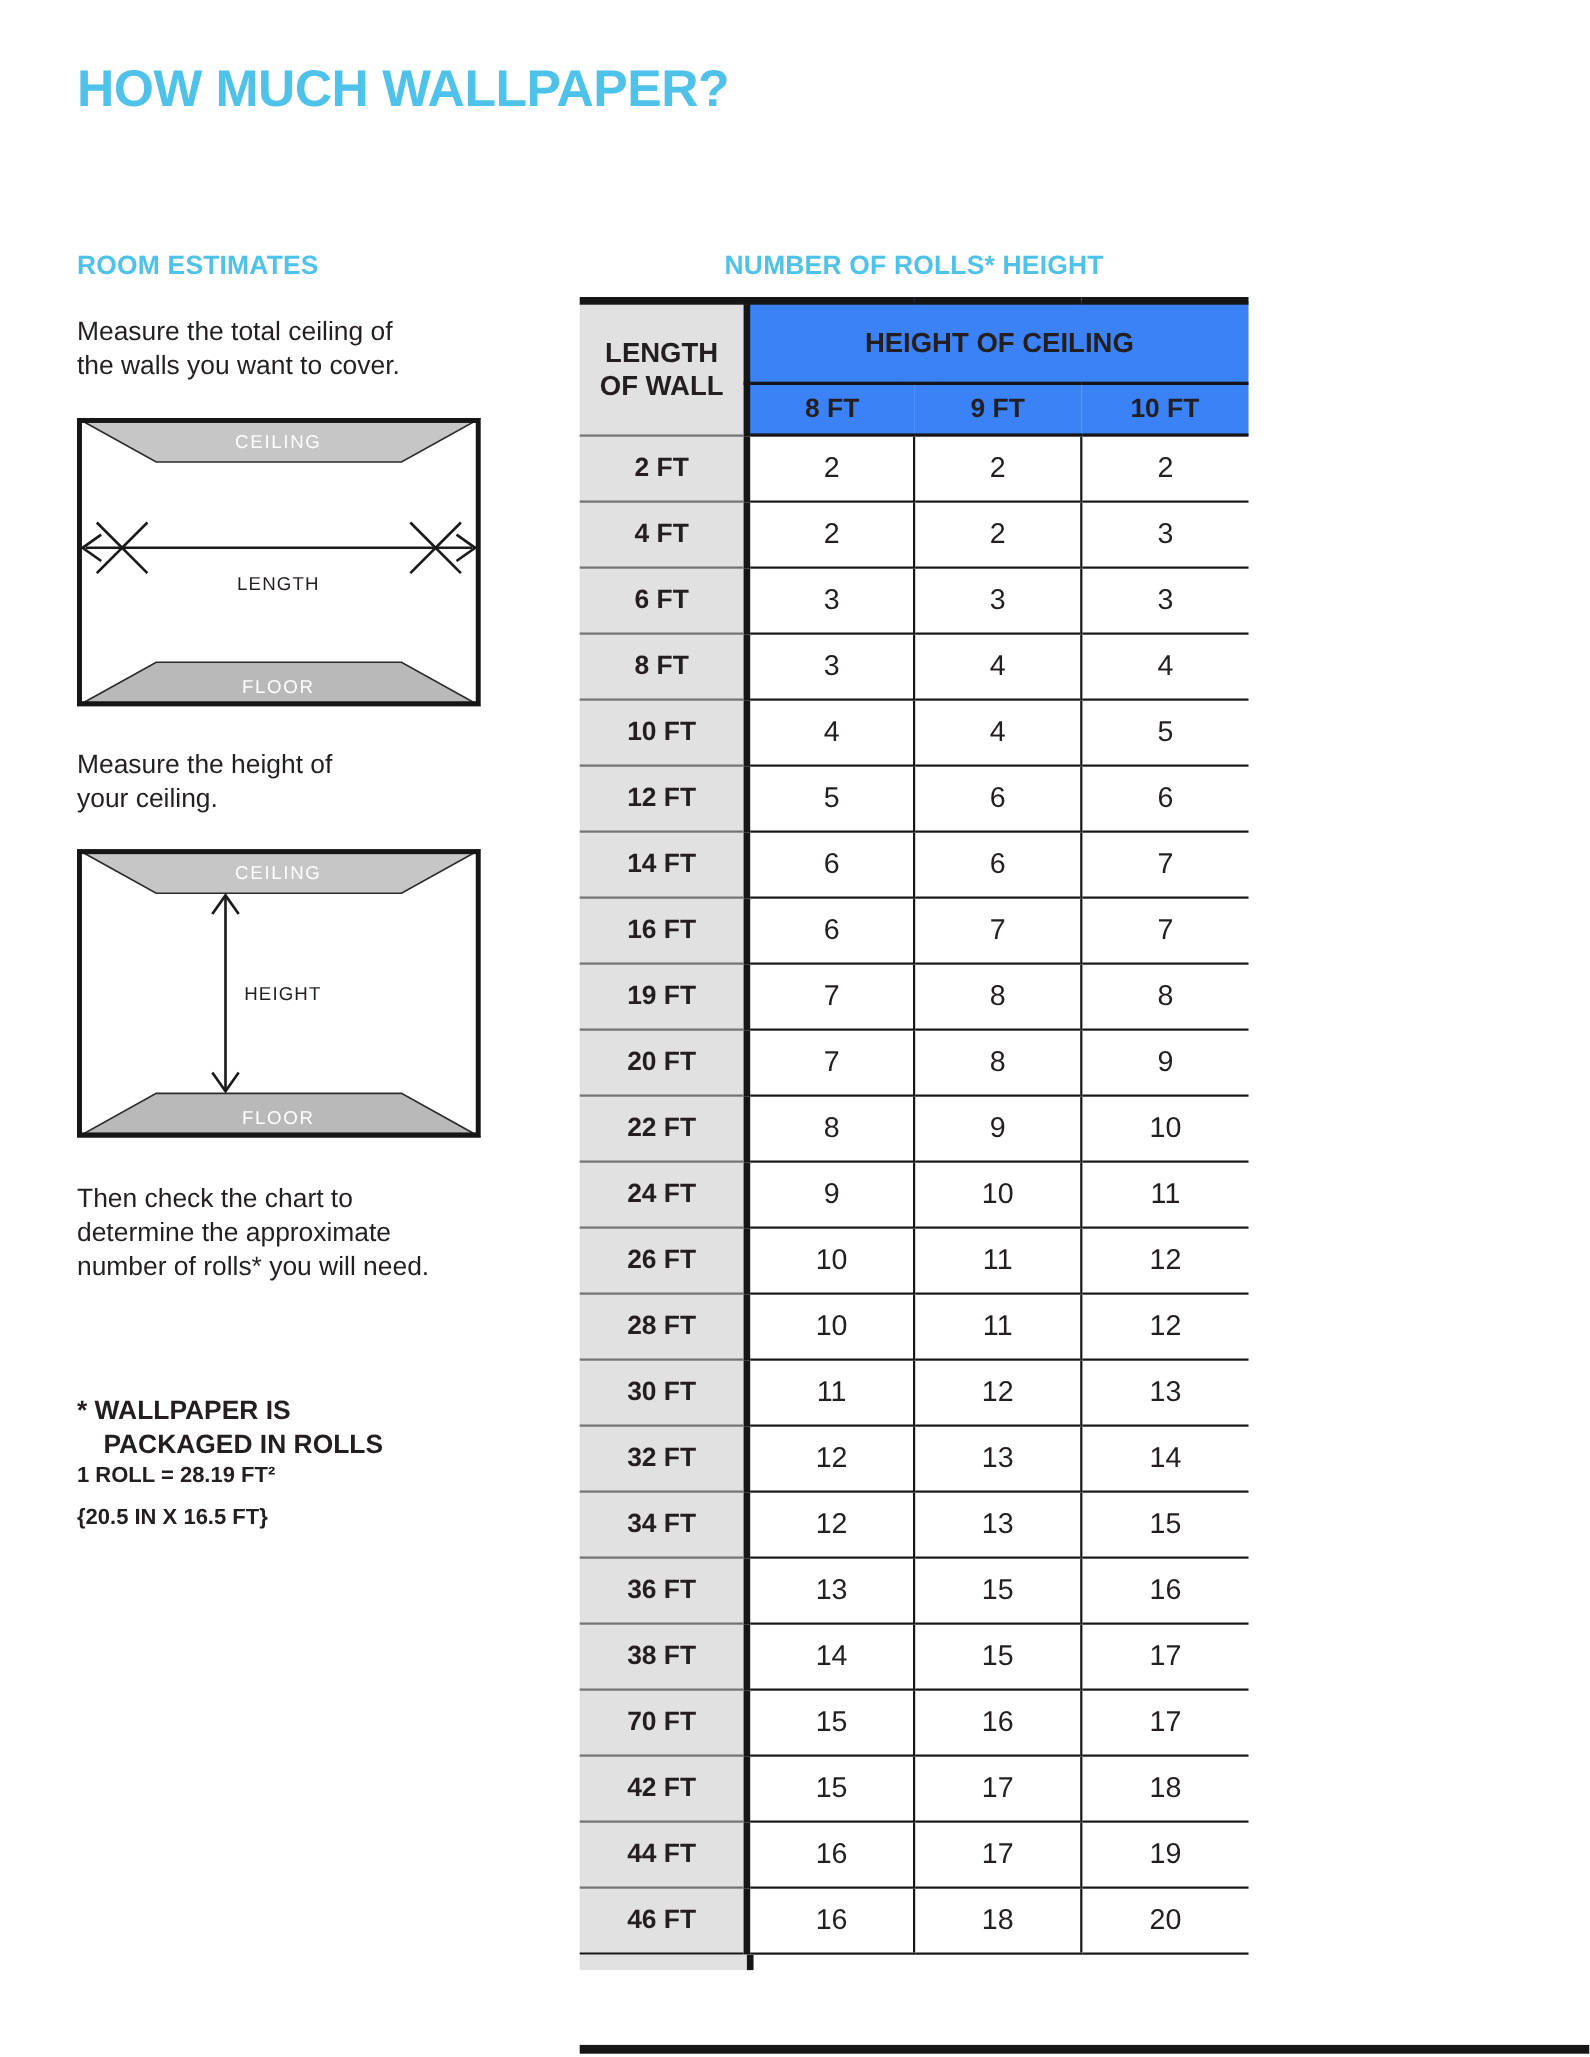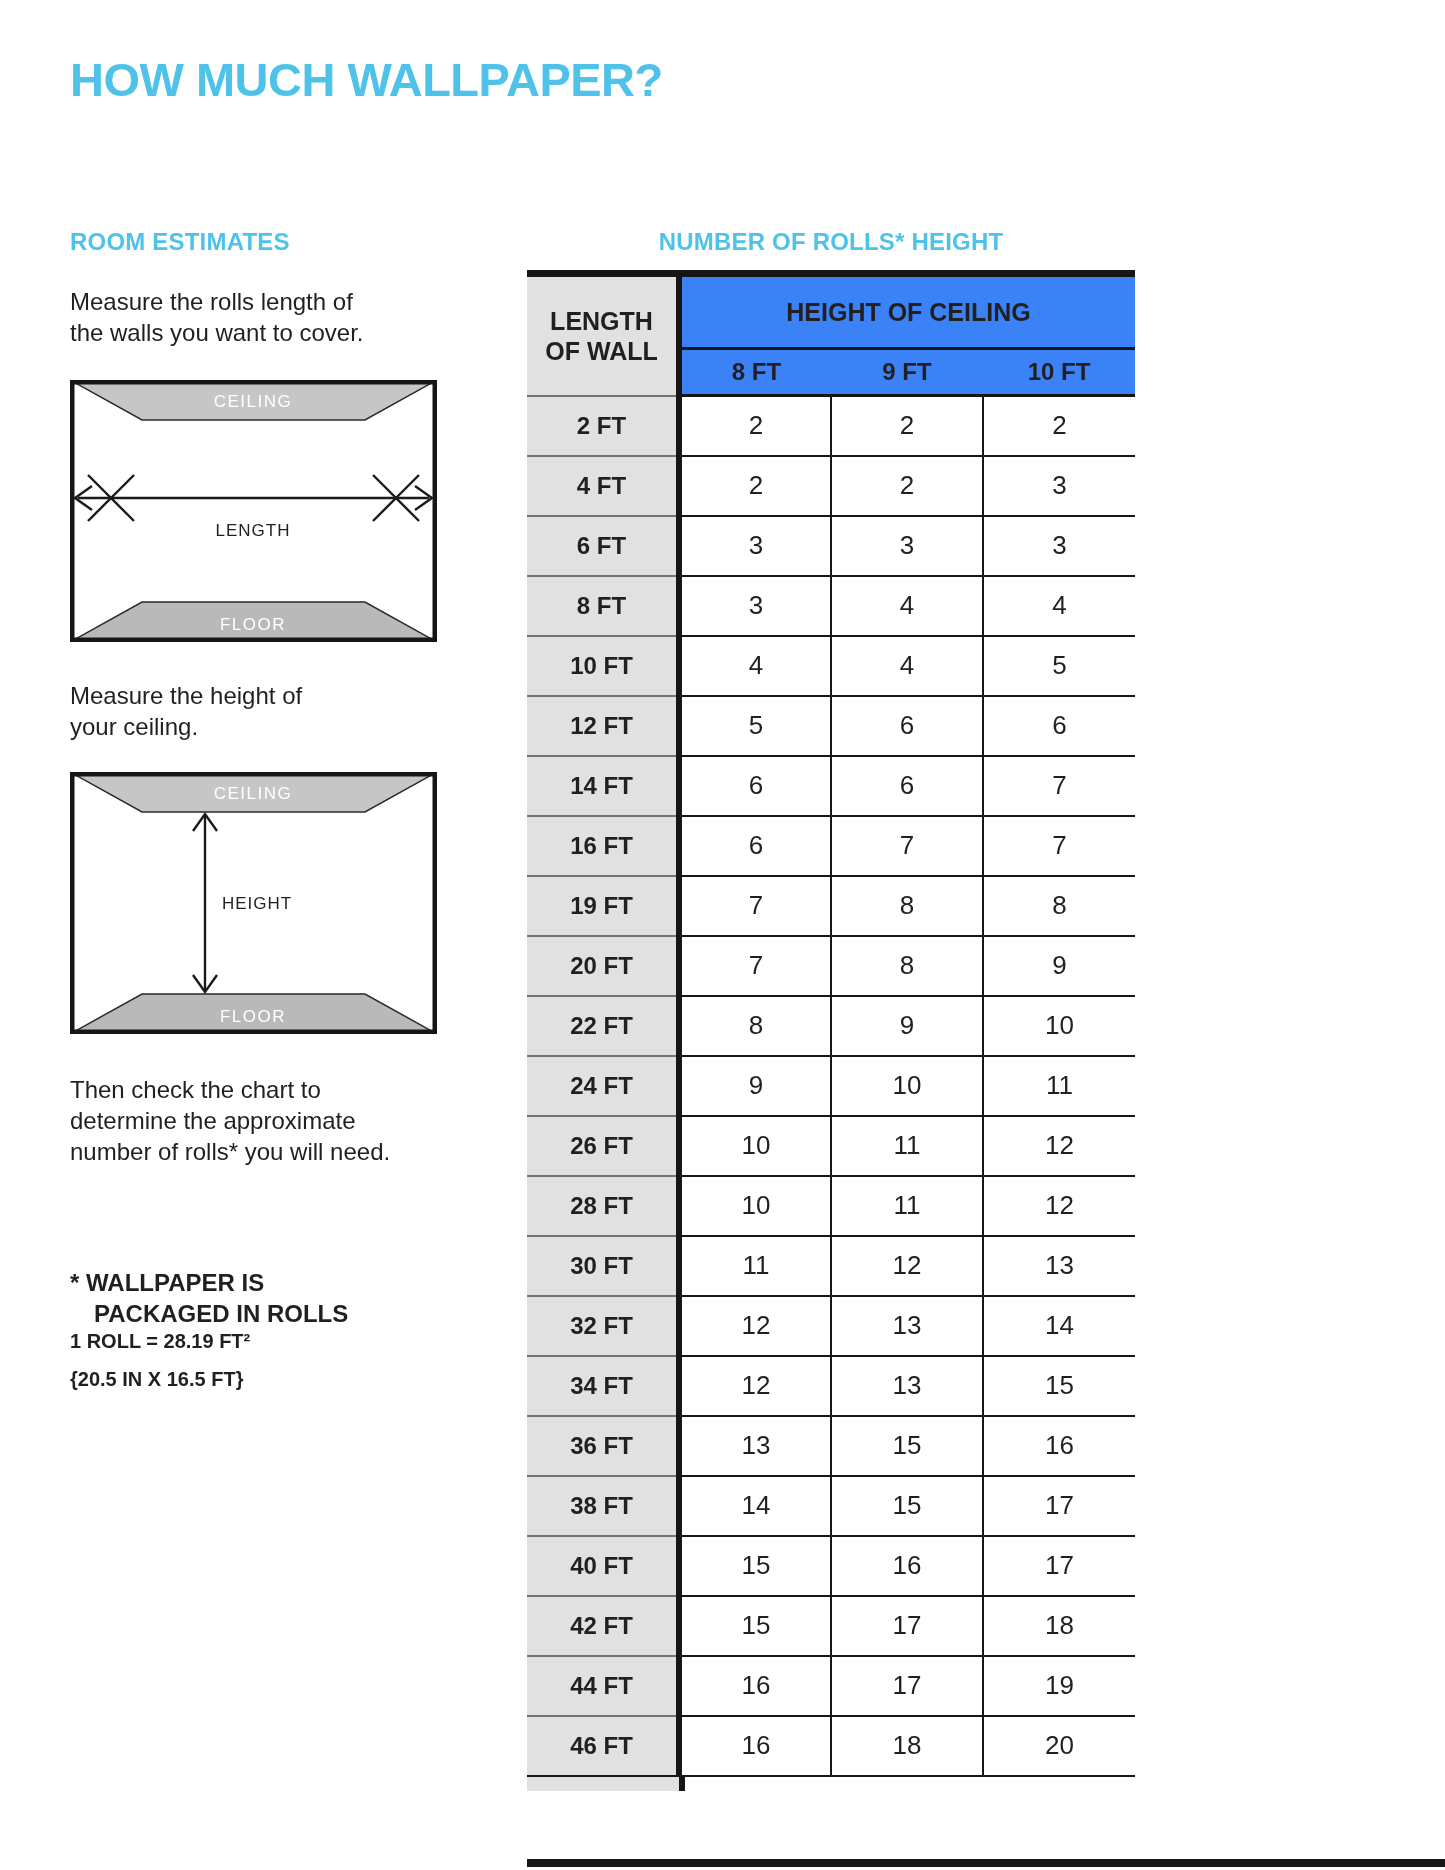--- a/index.html
+++ b/index.html
@@ -94,21 +94,21 @@
   .measure-label { fill: #231f20; font-size: 17px; letter-spacing: 1px; }
 </style>
 </head>
 <body>
 
 <h1 class="abs page-title accent" style="color: rgb(79, 194, 233);">HOW MUCH WALLPAPER?</h1>
 
 <h2 class="abs section-heading room-heading accent" style="color: rgb(79, 194, 233);">ROOM ESTIMATES</h2>
 <h2 class="abs section-heading rolls-heading accent" style="color: rgb(79, 194, 233);">NUMBER OF ROLLS* HEIGHT</h2>
 
-<p class="abs instruction inst-1 preline">Measure the rolls length of
+<p class="abs instruction inst-1 preline">Measure the total ceiling of
 the walls you want to cover.</p>
 
 <svg class="abs diagram diag-1" width="367" height="262" viewBox="0 0 367 262">
   <rect x="0" y="0" width="367" height="262" fill="#ffffff"></rect>
   <polygon points="0,0 367,0 295,40 72,40" fill="#c6c6c6" stroke="#2a2a2a" stroke-width="1.5"></polygon>
   <polygon points="0,262 367,262 295,222 72,222" fill="#b9b9b9" stroke="#2a2a2a" stroke-width="1.5"></polygon>
   <text class="band-label" x="183" y="27" text-anchor="middle">CEILING</text>
   <text class="band-label" x="183" y="250" text-anchor="middle">FLOOR</text>
   <g stroke="#1a1a1a" stroke-width="2.4" fill="none">
     <line x1="8" y1="118" x2="359" y2="118"></line>
@@ -284,21 +284,21 @@
           <td class="value-cell">15</td>
           <td class="value-cell">16</td>
         </tr>
         <tr>
           <th class="label-cell">38 FT</th>
           <td class="value-cell">14</td>
           <td class="value-cell">15</td>
           <td class="value-cell">17</td>
         </tr>
         <tr>
-          <th class="label-cell">40 FT</th>
+          <th class="label-cell">70 FT</th>
           <td class="value-cell">15</td>
           <td class="value-cell">16</td>
           <td class="value-cell">17</td>
         </tr>
         <tr>
           <th class="label-cell">42 FT</th>
           <td class="value-cell">15</td>
           <td class="value-cell">17</td>
           <td class="value-cell">18</td>
         </tr>

